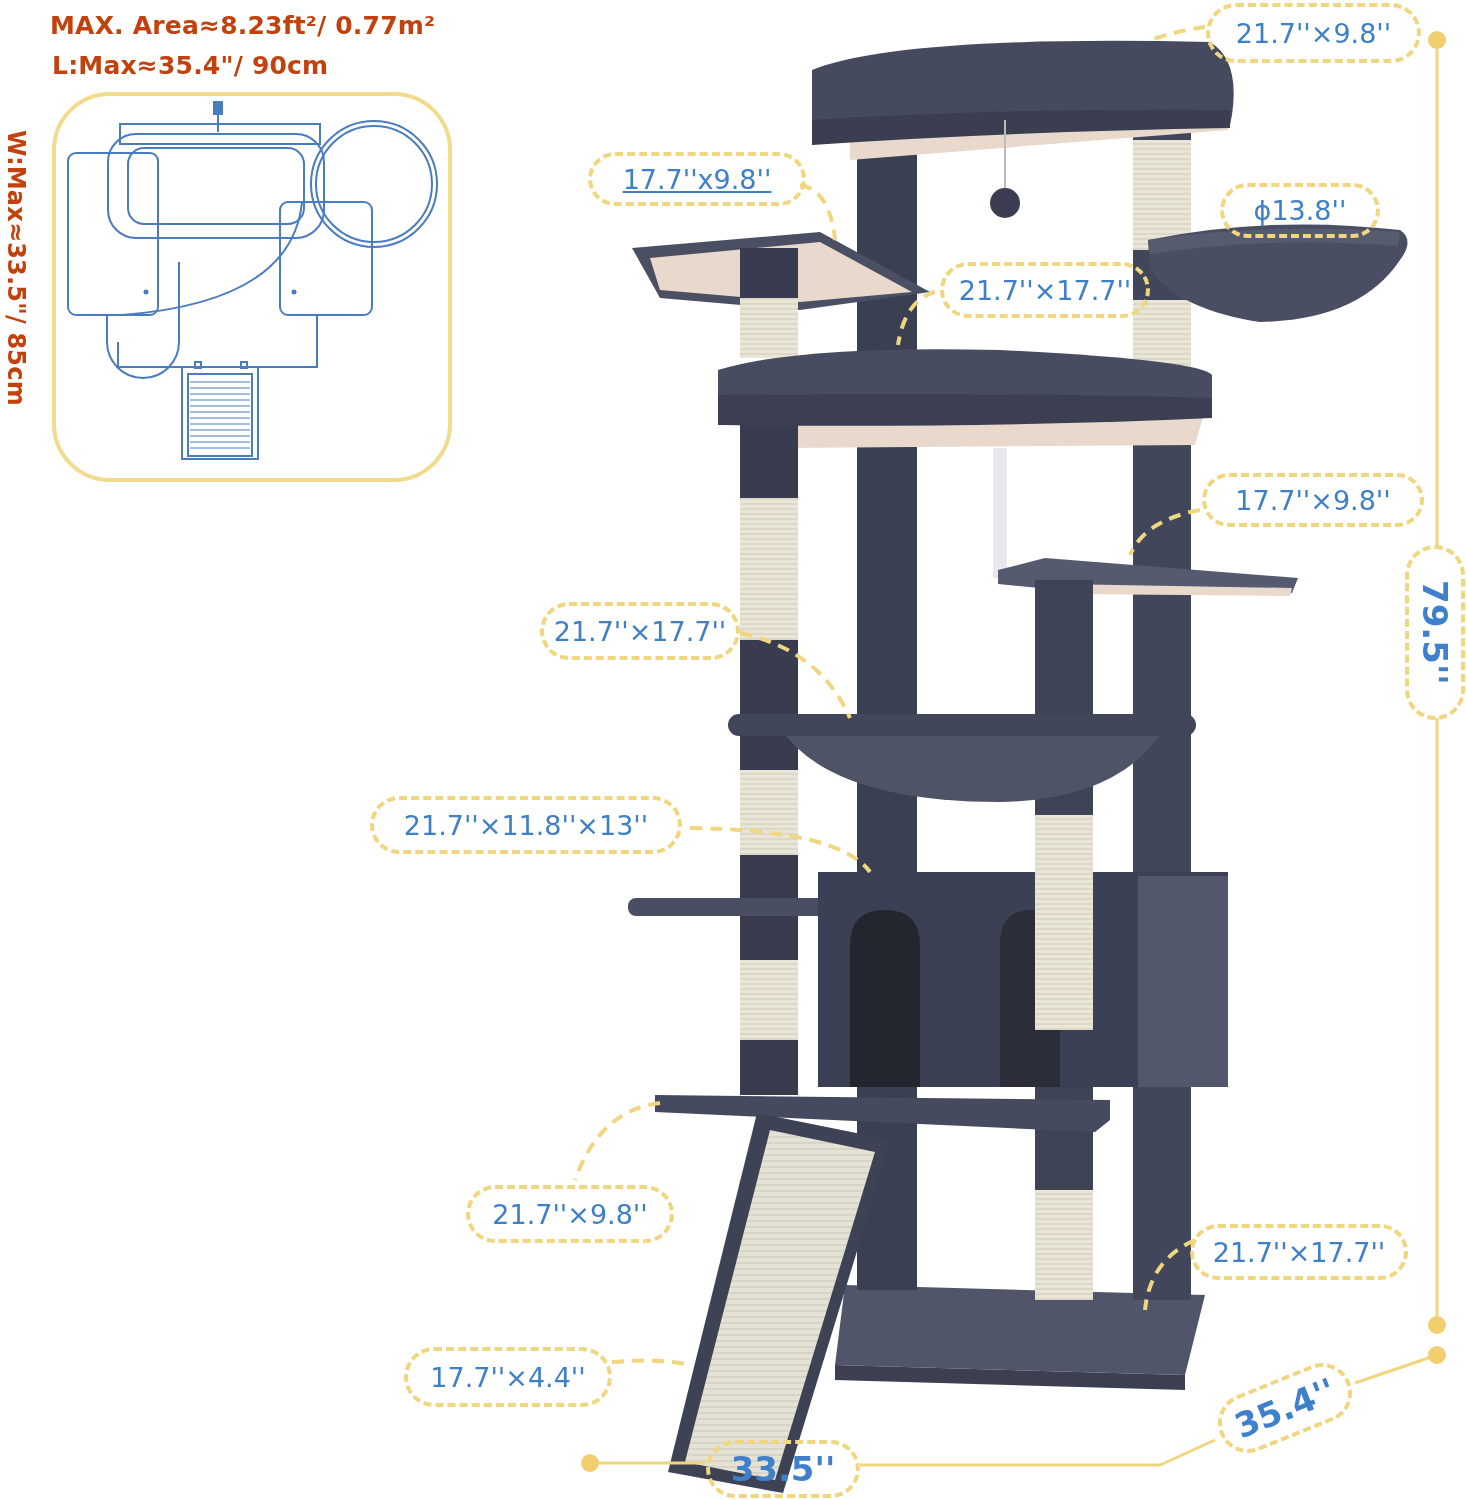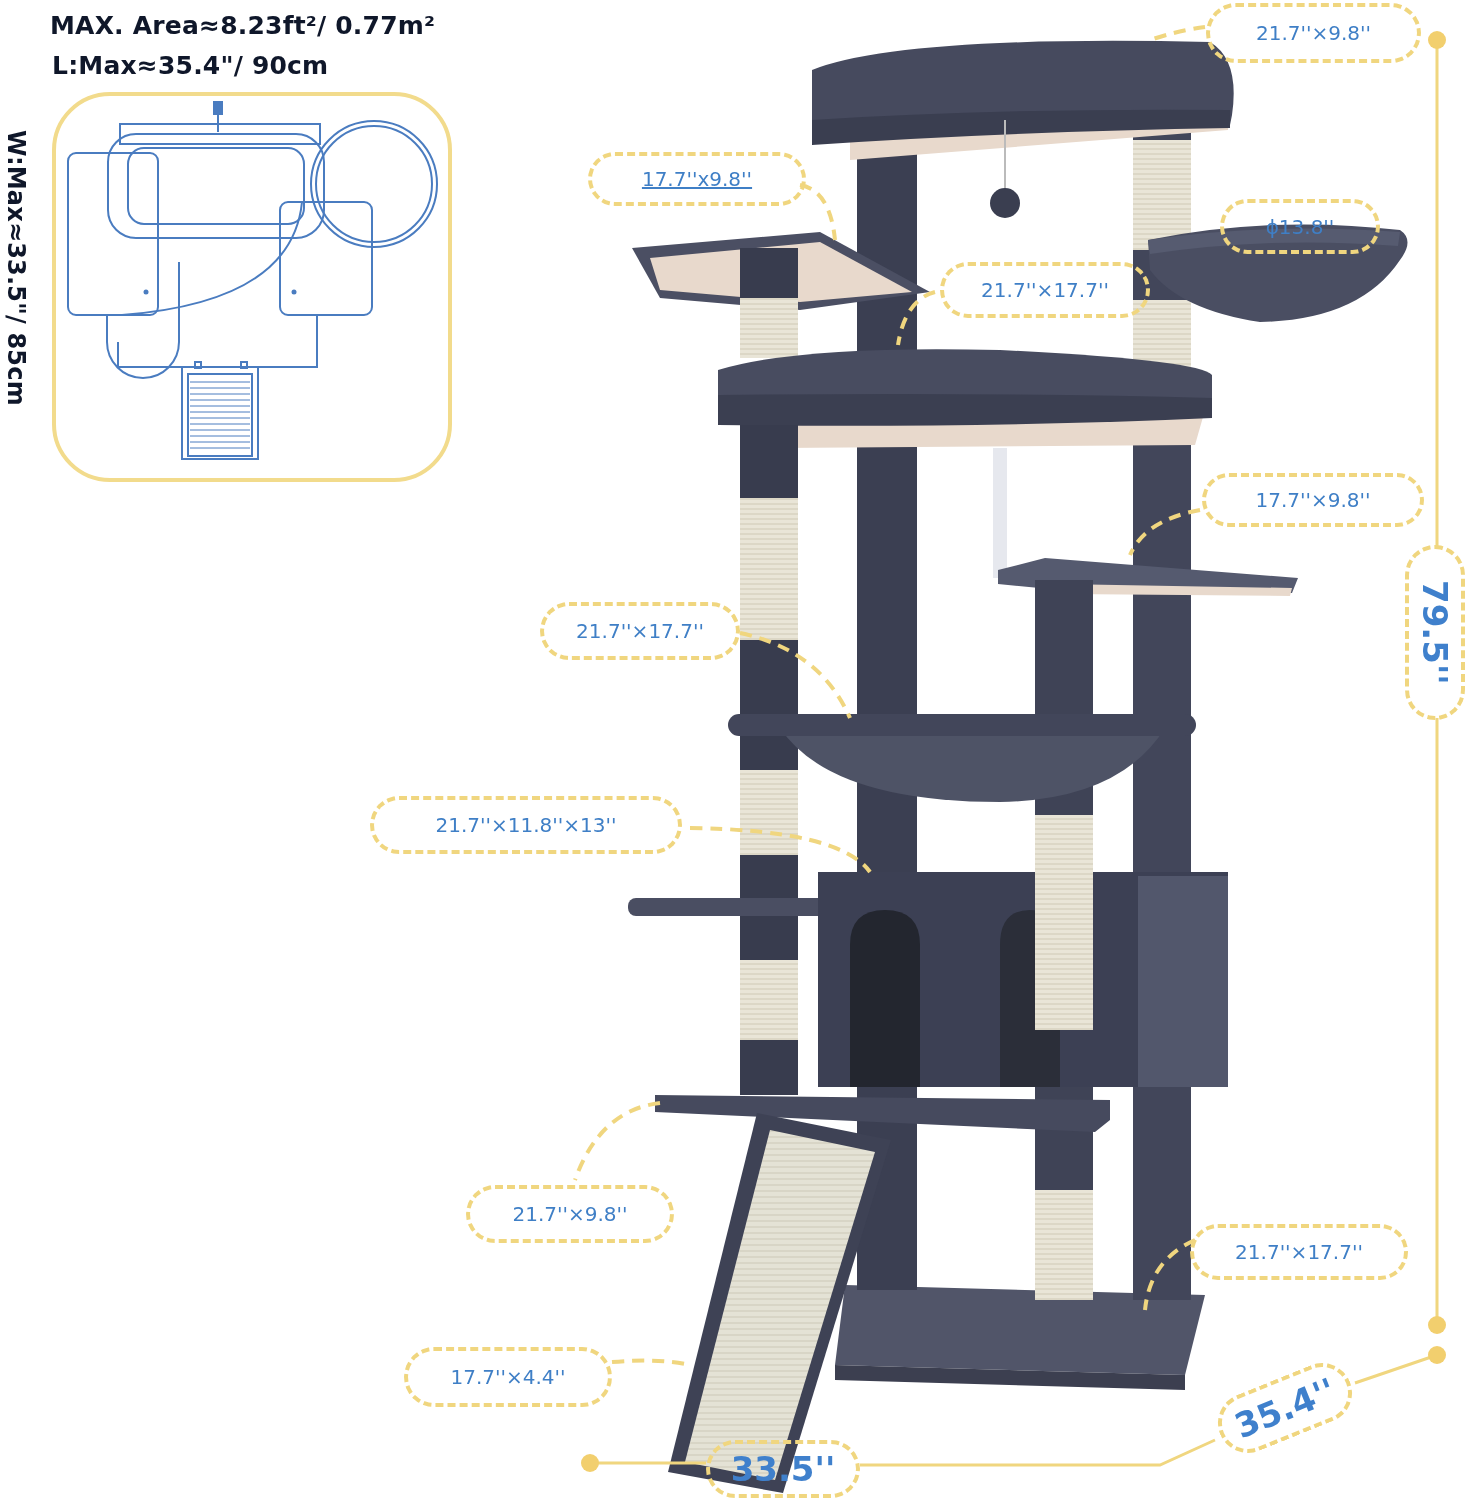--- a/index.html
+++ b/index.html
@@ -1,22 +1,22 @@
 <!DOCTYPE html>
 <html><head>
 <meta charset="utf-8">
 <style>
   html, body { margin: 0; padding: 0; background: #ffffff; }
   body { width: 1467px; height: 1500px; position: relative; overflow: hidden;
          font-family: "DejaVu Sans", "Liberation Sans", sans-serif; }
   .abs { position: absolute; }
-  .hdr { font-weight: bold; font-size: 25px; line-height: 32px; color: #0f172a; letter-spacing: 0.2px; }
+  .hdr { font-weight: bold; font-size: 25px; line-height: 32px; color: #c2410c; letter-spacing: 0.2px; }
   .pill {
     position: absolute; border: 4px dashed #f0d67f; border-radius: 30px;
-    color: #3f7fc6; font-size: 20px; line-height: 1; display: flex; align-items: center; justify-content: center;
+    color: #3f7fc6; font-size: 27px; line-height: 1; display: flex; align-items: center; justify-content: center;
     white-space: nowrap; box-sizing: border-box; background: transparent;
   }
   .pill.big { font-weight: bold; font-size: 34px; color: #3f80cc; }
   .vtext { writing-mode: vertical-rl; }
   svg { position: absolute; left: 0; top: 0; }
   #overlay { pointer-events: none; }
 </style>
 </head>
 <body>
 
@@ -174,21 +174,21 @@
     <path d="M740,633 Q820,650 850,718"></path>
     <path d="M690,828 Q840,830 870,872"></path>
     <path d="M660,1103 Q600,1110 575,1180"></path>
     <path d="M1195,1240 Q1150,1260 1145,1310"></path>
     <path d="M612,1362 Q660,1358 690,1365"></path>
   </g>
 </svg>
 
 <div class="pill" style="left:1206px; top:3px; width:215px; height:60px;">21.7''×9.8''</div>
 <div class="pill" style="left:588px; top:152px; width:218px; height:54px;text-decoration:underline;">17.7''x9.8''</div>
-<div class="pill" style="left:1220px; top:199px; width:160px; height:55px;">ϕ13.8''</div>
+<div class="pill" style="left:1220px; top:183px; width:160px; height:55px;">ϕ13.8''</div>
 <div class="pill" style="left:940px; top:262px; width:210px; height:56px;">21.7''×17.7''</div>
 <div class="pill" style="left:1202px; top:473px; width:222px; height:54px;">17.7''×9.8''</div>
 <div class="pill" style="left:540px; top:602px; width:200px; height:58px;">21.7''×17.7''</div>
 <div class="pill" style="left:370px; top:796px; width:312px; height:58px;">21.7''×11.8''×13''</div>
 <div class="pill" style="left:466px; top:1185px; width:208px; height:58px;">21.7''×9.8''</div>
 <div class="pill" style="left:1190px; top:1224px; width:218px; height:56px;">21.7''×17.7''</div>
 <div class="pill" style="left:404px; top:1347px; width:208px; height:60px;">17.7''×4.4''</div>
 
 <div class="pill big vtext" style="left:1405px; top:545px; width:60px; height:175px;">79.5''</div>
 <div class="pill big" style="left:706px; top:1440px; width:154px; height:58px;text-align:center;">33.5''</div>

